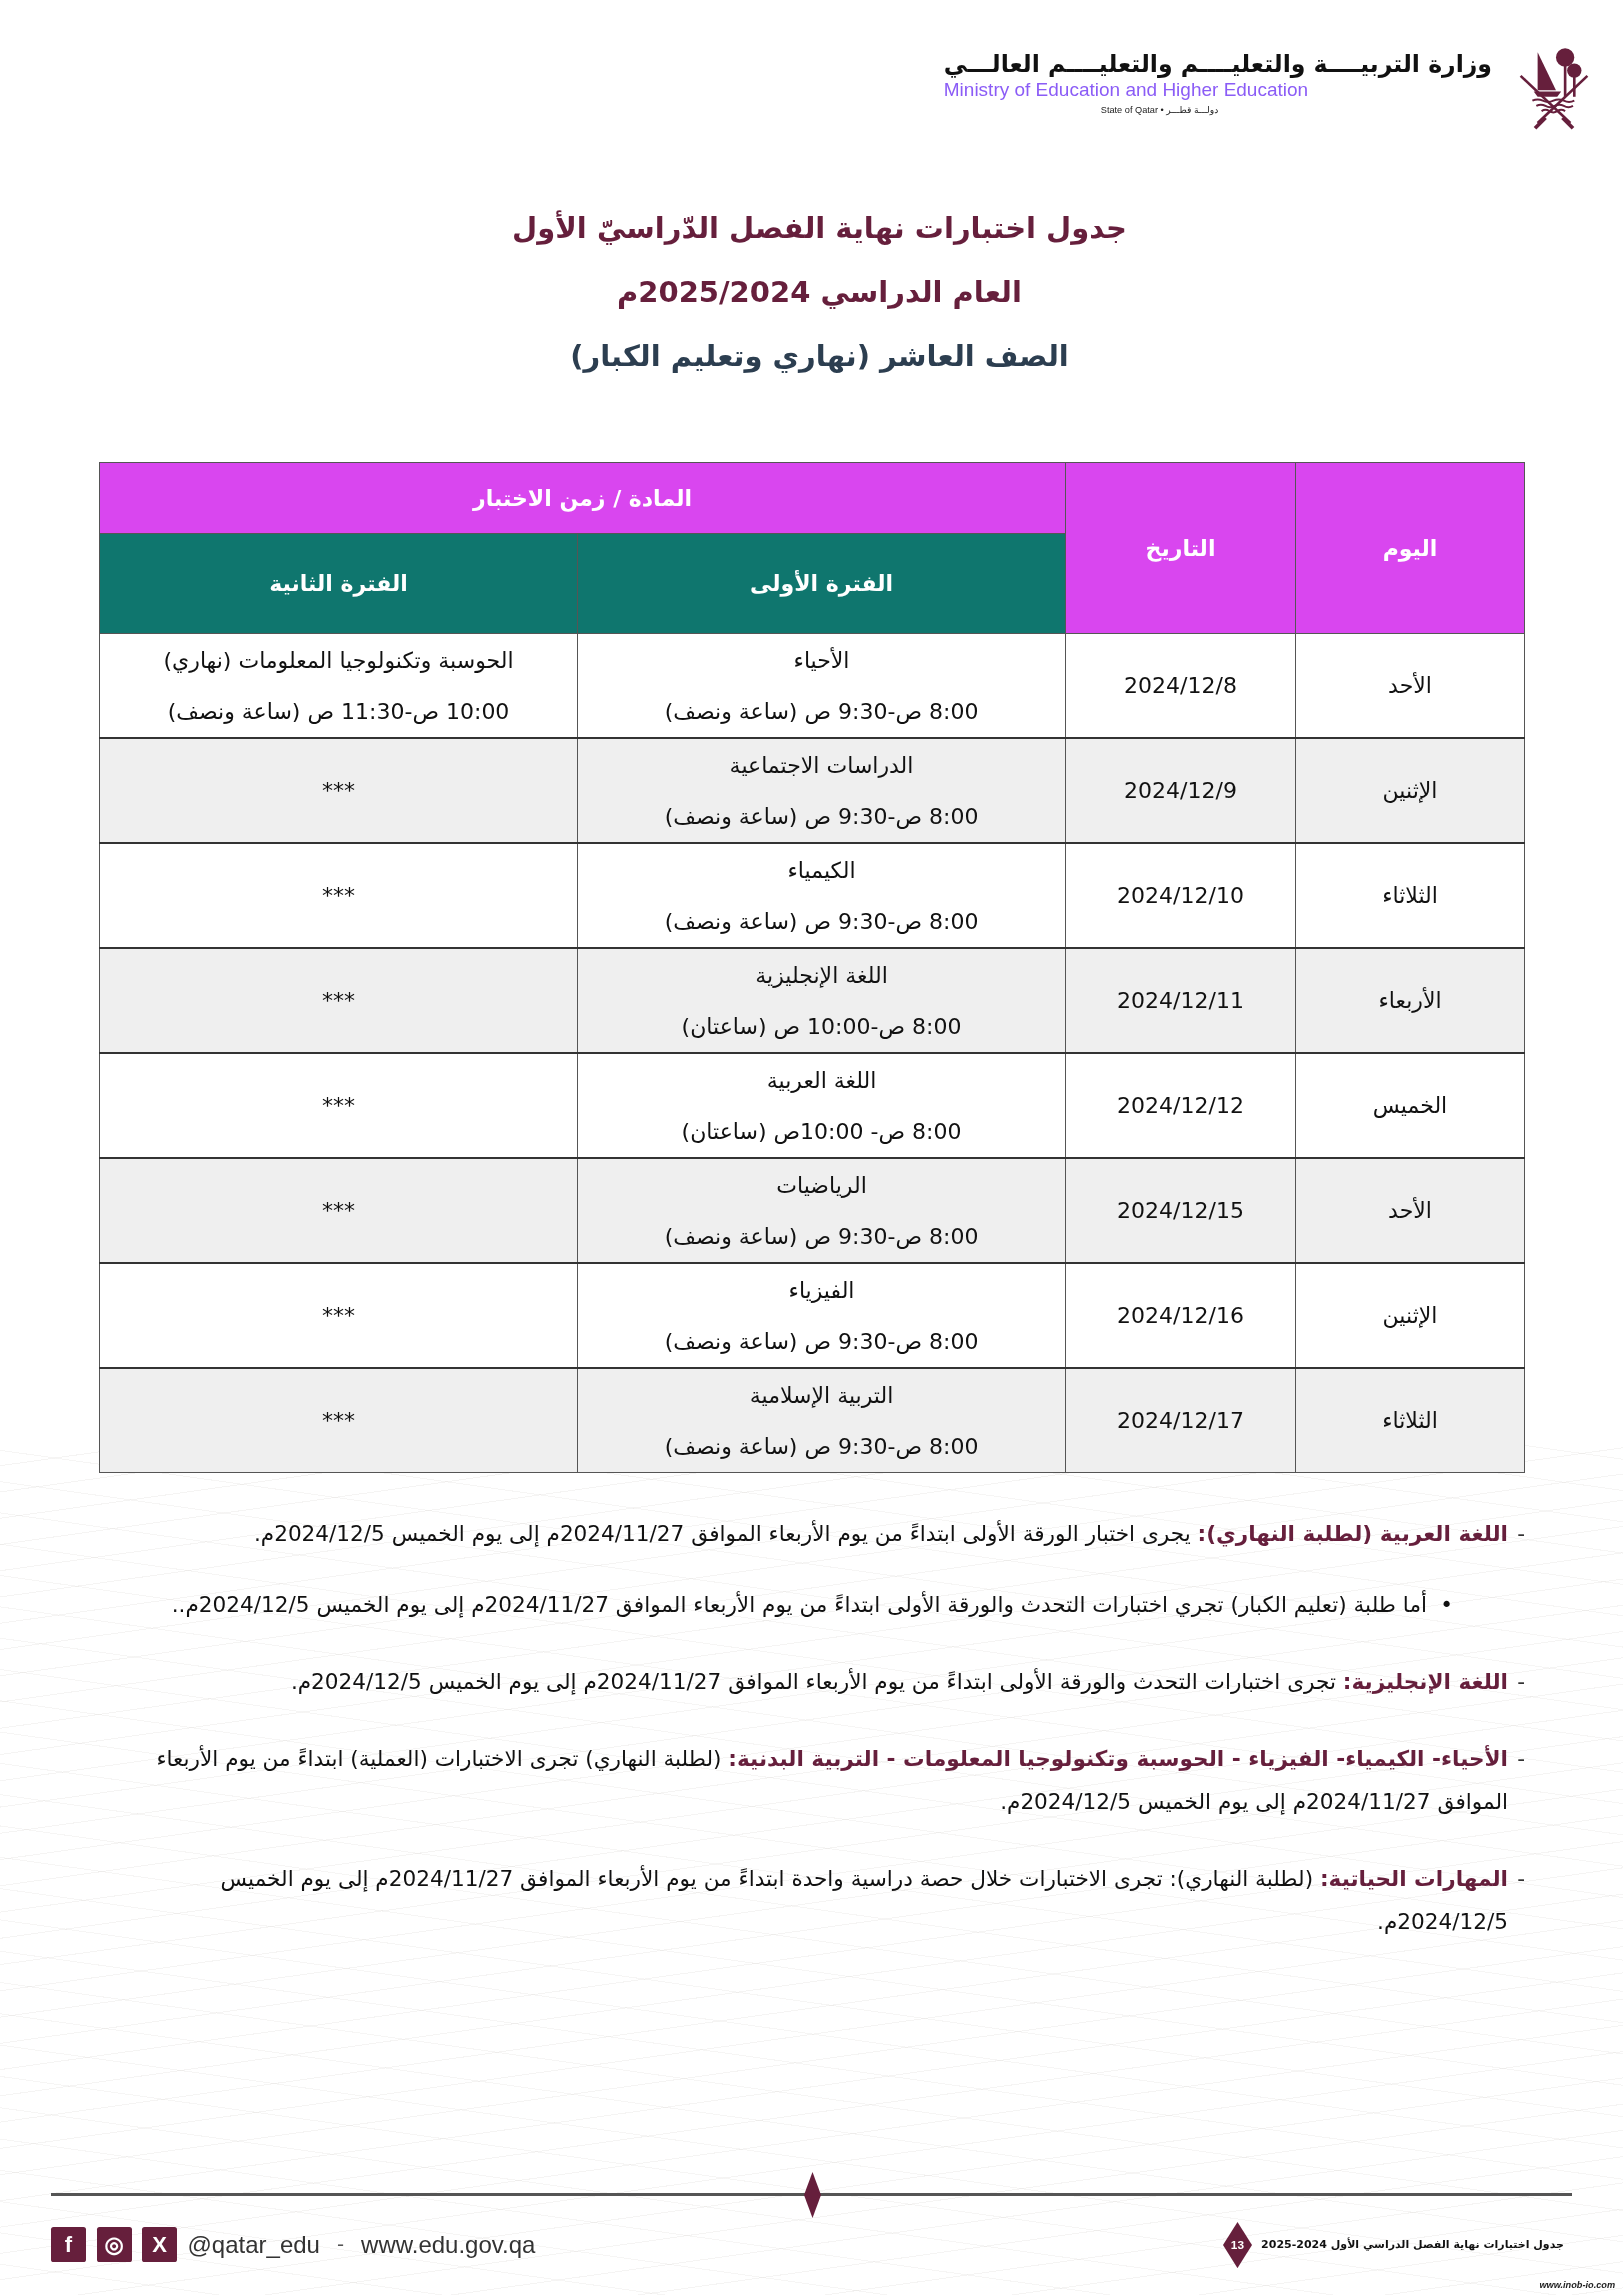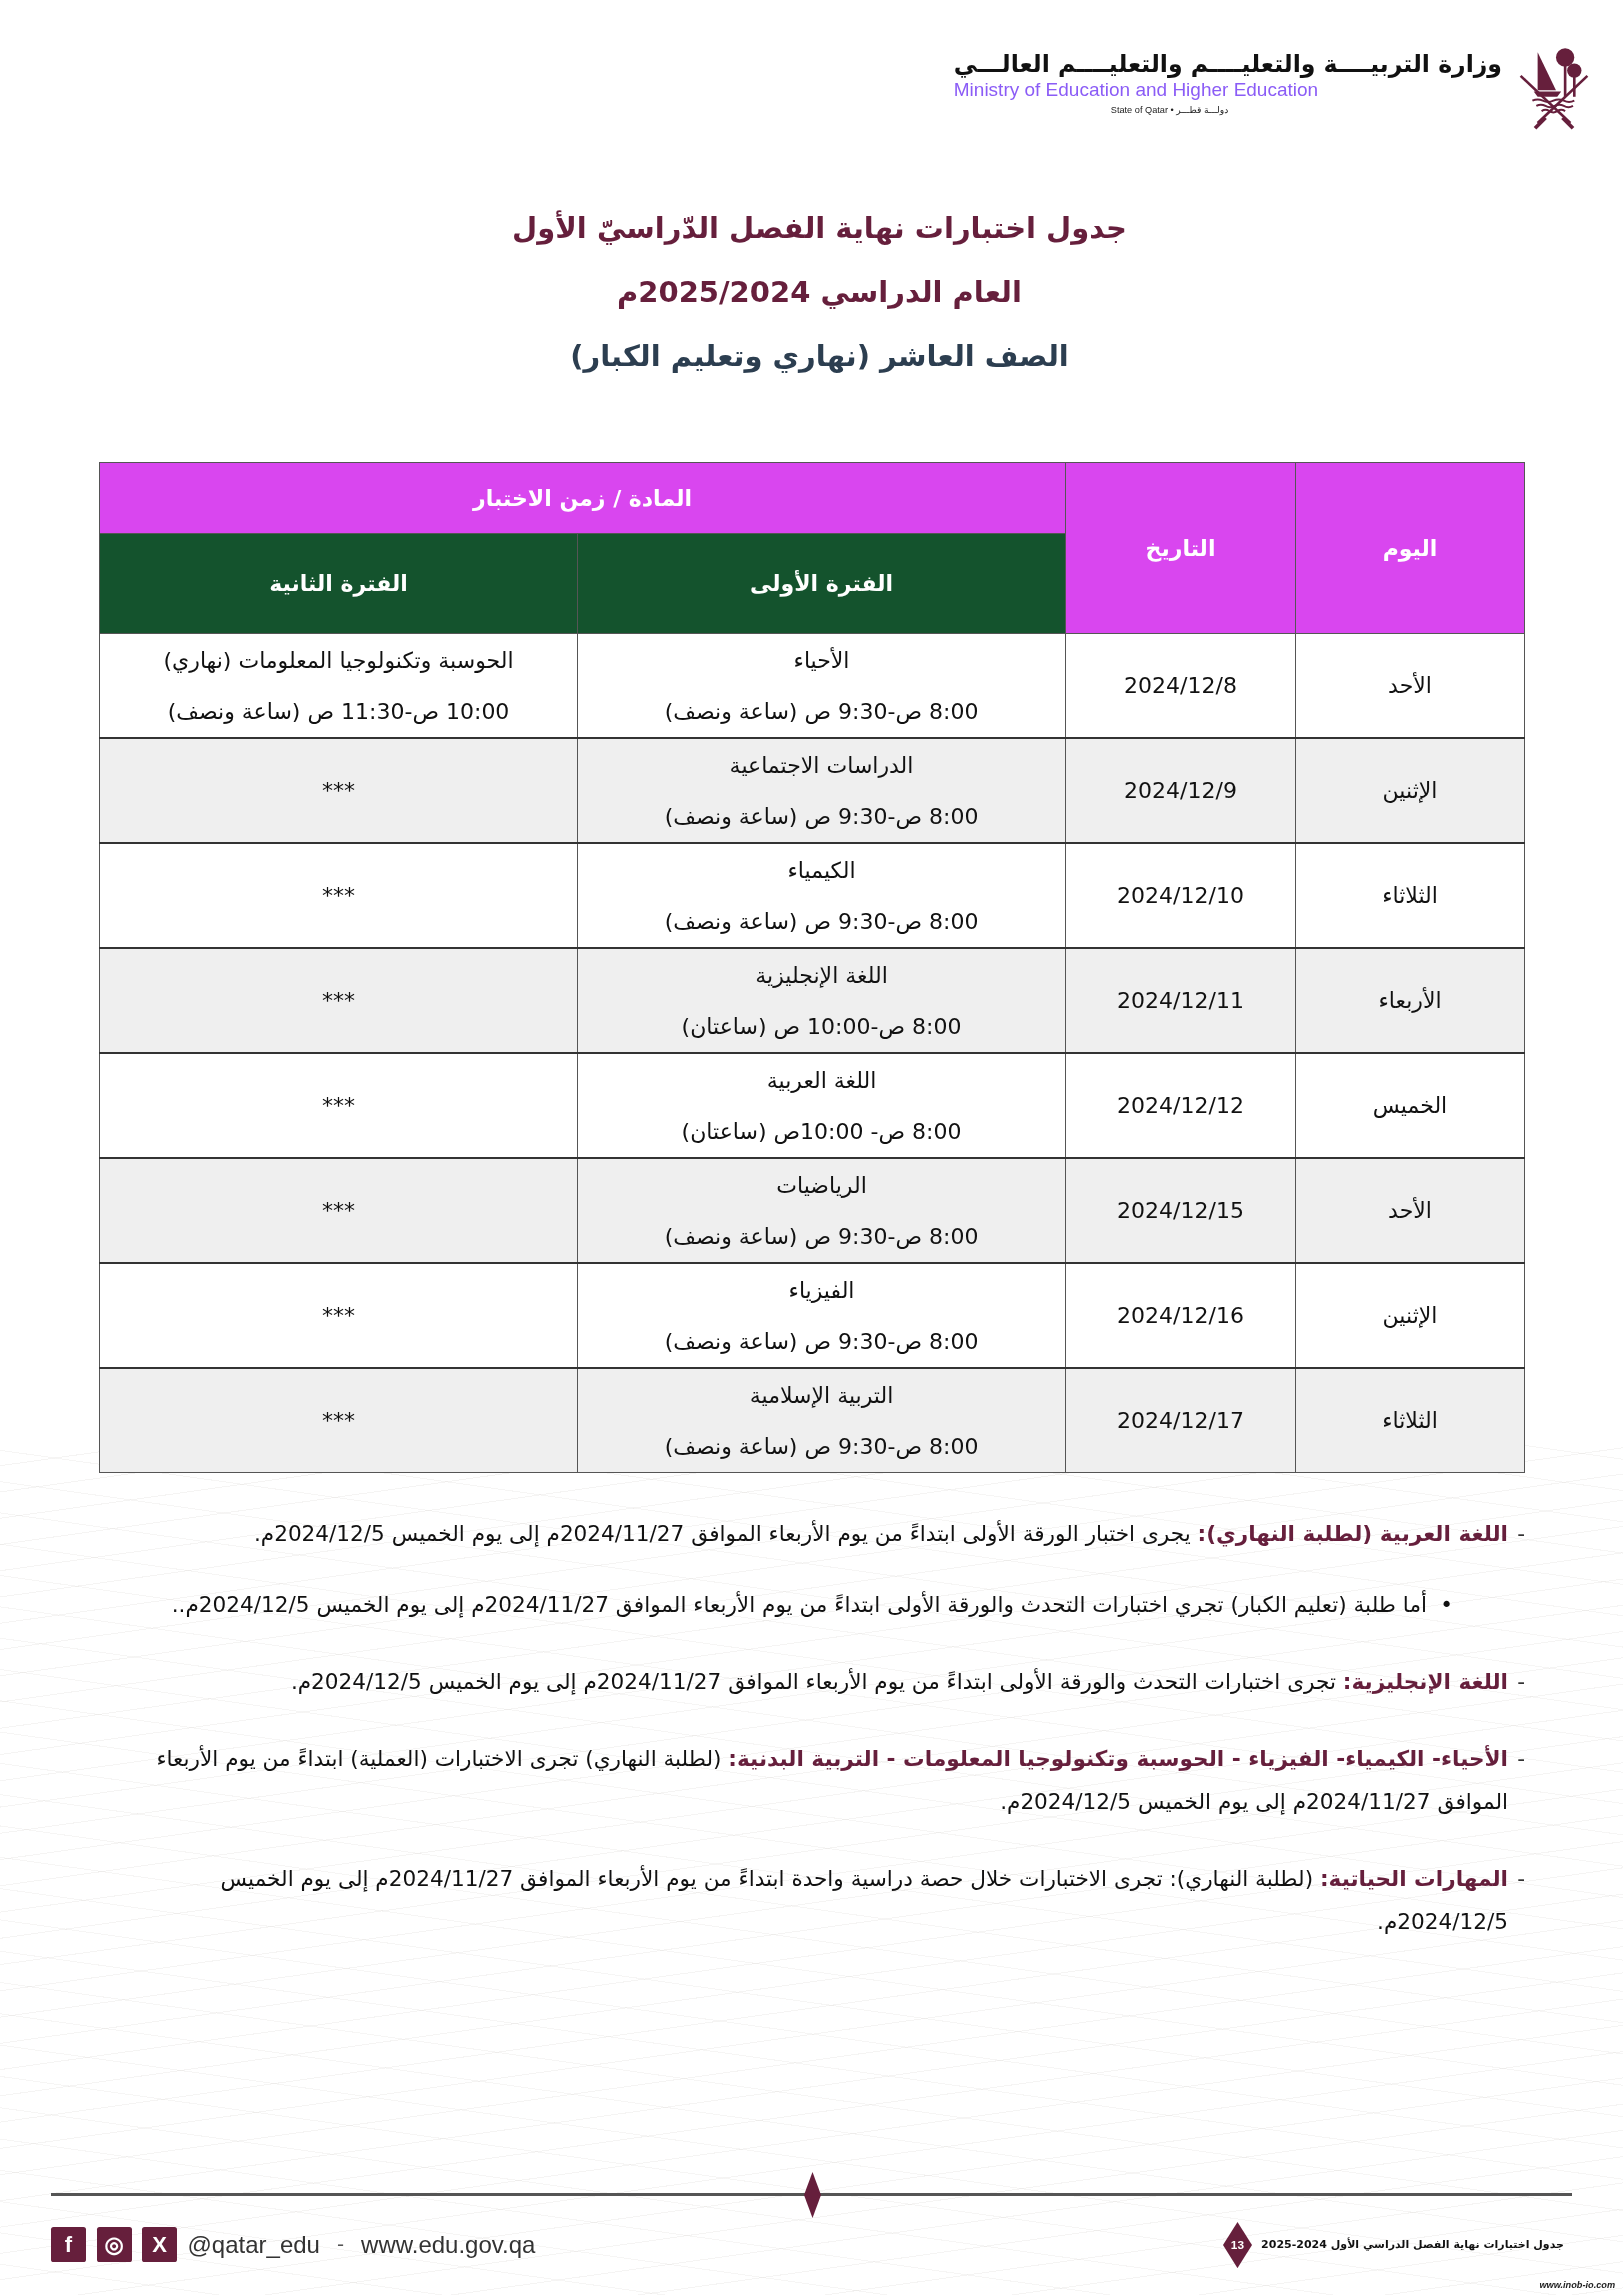--- a/index.html
+++ b/index.html
@@ -10,41 +10,41 @@
     color: #111;
   }
   .wave-bg {
     position: absolute; left: 0; right: 0; top: 1440px; bottom: 0;
     background:
       repeating-linear-gradient(172deg, rgba(0,0,0,0) 0 25px, rgba(200,195,190,0.18) 25px 26px),
       repeating-linear-gradient(8deg, rgba(0,0,0,0) 0 30px, rgba(200,195,190,0.16) 30px 31px);
     z-index: 0;
   }
   
-  .logo-block { position: absolute; top: 39px; right: 33px; display: flex; align-items: center; gap: 16px; z-index: 2; }
+  .logo-block { position: absolute; top: 39px; right: 33px; display: flex; align-items: center; gap: 26px; z-index: 2; }
   .logo-text { text-align: left; direction: ltr; }
   .logo-ar { font-size: 23.6px; color: #111; direction: rtl; text-align: left; line-height: 29px; font-weight: bold; }
   .logo-en { font-family: "Liberation Sans", sans-serif; font-size: 19px; color: #8b5cf6; line-height: 22px; }
   .logo-state { font-family: "Liberation Sans", sans-serif; font-size: 9.2px; color: #222; line-height: 19.6px; padding-left: 157px; }
   .emblem { width: 72px; height: 92px; }
 
   
   .titles { position: absolute; top: 196px; left: 16px; right: 0; text-align: center; direction: rtl; z-index: 2; }
   .title-1, .title-2 { font-size: 29px; font-weight: bold; color: #661f3c; line-height: 64px; margin: 0; }
   .title-3 { font-size: 29px; color: #2c3e50; line-height: 64px; margin: 0; }
 
   
   .schedule {
     position: absolute; top: 462px; left: 99px; width: 1426px; z-index: 2;
     border-collapse: collapse; direction: rtl; table-layout: fixed;
   }
   .schedule th, .schedule td { border: 1.3px solid #555; text-align: center; vertical-align: middle; }
   .schedule th { color: #fff; font-weight: bold; font-size: 22px; }
   .th-maroon { background: #d946ef; }
-  .th-navy { background: #14532d; }
+  .th-navy { background: #0f766e; }
   .schedule th.sub-header-span { height: 68px; }
   .schedule th.sub-header { height: 97px; }
   .schedule td { height: 101px; font-size: 22px; color: #111; }
   .schedule tr.alt td { background: #efefef; }
   .schedule tr.plain td { background: #fff; }
   .schedule td.exam-cell { padding: 0; }
   .exam-subject { display: block; line-height: 46px; padding-top: 2.6px; }
   .exam-time { display: block; line-height: 46px; padding-top: 5.2px; }
   .row-bold-border td { border-top: 2.6px solid #333; }
 

